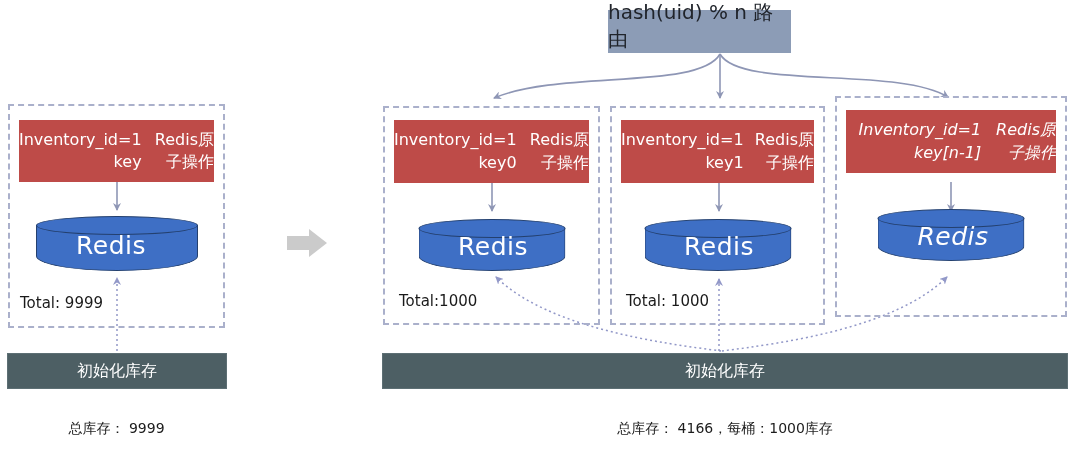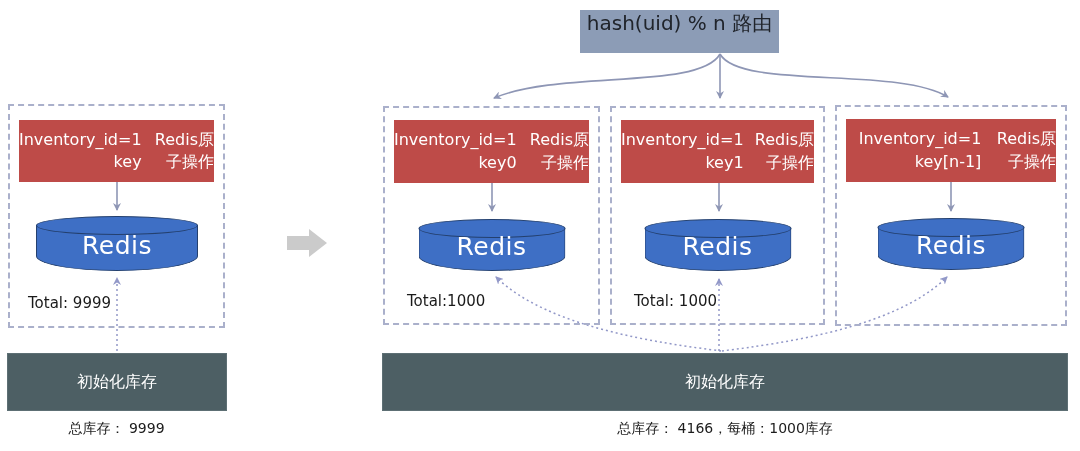--- a/index.html
+++ b/index.html
@@ -7,21 +7,21 @@
     position:relative; width:1080px; height:451px;
     font-family:"DejaVu Sans","Liberation Sans",sans-serif;
     background:#ffffff; overflow:hidden;
   }
   .connectors { position:absolute; left:0; top:0; width:1080px; height:451px; pointer-events:none; }
 
   .dashed-box { position:absolute; border:2px dashed #aab0cb; background:transparent; box-sizing:border-box; }
   .panel-left  { left:8px;  top:104px; width:217px; height:224px; }
   .shard-0 { left:383px; top:106px; width:217px; height:219px; }
   .shard-1 { left:610px; top:106px; width:215px; height:219px; }
-  .shard-2 { left:835px; top:105px; width:232px; height:221px; }
+  .shard-2 { left:835px; top:96px; width:232px; height:221px;font-style:italic; }
 
   .op-box {
     position:absolute; left:9px; right:9px; top:12px; height:63px;
     background:#be4b48; color:#ffffff; display:flex; 
     align-items:center; justify-content:center; text-align:right;
     font-size:16px; line-height:1.4;
   }
   .panel-left .op-box { top:14px; height:62px; }
 
   .cylinder { position:absolute; top:111px; height:52px; }
@@ -31,34 +31,34 @@
     position:absolute; left:0; right:0; top:0; height:19px; border-radius:50%;
     background:#3e6fc5; border:1px solid #24406e; box-sizing:border-box; z-index:2;
   }
   .cyl-body {
     position:absolute; left:0; right:0; top:9px; bottom:0;
     background:#3e6fc5; border:1px solid #24406e; border-top:none;
     border-radius:0 0 50% 50% / 0 0 15px 15px; box-sizing:border-box; z-index:1;
   }
   .cyl-label {
     position:absolute; left:0; right:0; top:52%; transform:translateY(-50%);
-    text-align:center; color:#ffffff; font-size:25px; z-index:3; letter-spacing:0.5px;
+    text-align:left; color:#ffffff; font-size:25px; z-index:3; letter-spacing:0.5px;padding-left:40px;
   }
 
-  .total-label { position:absolute; left:14px; bottom:13px; color:#1a1a1a; font-size:15px; white-space:nowrap;margin-left:8px; }
+  .total-label { position:absolute; left:14px; bottom:13px; color:#1a1a1a; font-size:15px; white-space:nowrap; }
   .panel-left .total-label { left:10px; bottom:14px; }
 
   .router-box {
-    position:absolute; left:580px; top:10px; width:199px; height:43px;
-    background:#8c9cb6; color:#20242b; display:flex; align-items:flex-start; justify-content:center;
+    position:absolute; left:608px; top:10px; width:183px; height:43px;
+    background:#8c9cb6; color:#20242b; display:flex; align-items:flex-end; justify-content:center;
     font-size:20px;
   }
 
   .init-bar {
-    position:absolute; height:58px; background:#4d5f64; color:#ffffff;
+    position:absolute; height:36px; background:#4d5f64; color:#ffffff;
     display:flex; align-items:center; justify-content:center; font-size:16px;
     border:1px solid #5d6f74; box-sizing:border-box;
   }
   .bar-left  { left:7px;  top:353px; width:220px; }
   .bar-right { left:382px; top:353px; width:686px; }
 
   .caption { position:absolute; top:420px; text-align:center; color:#1c1c1c; font-size:14px; }
   .caption-left  { left:8px;  width:217px; }
   .caption-right { left:382px; width:686px; }
 

